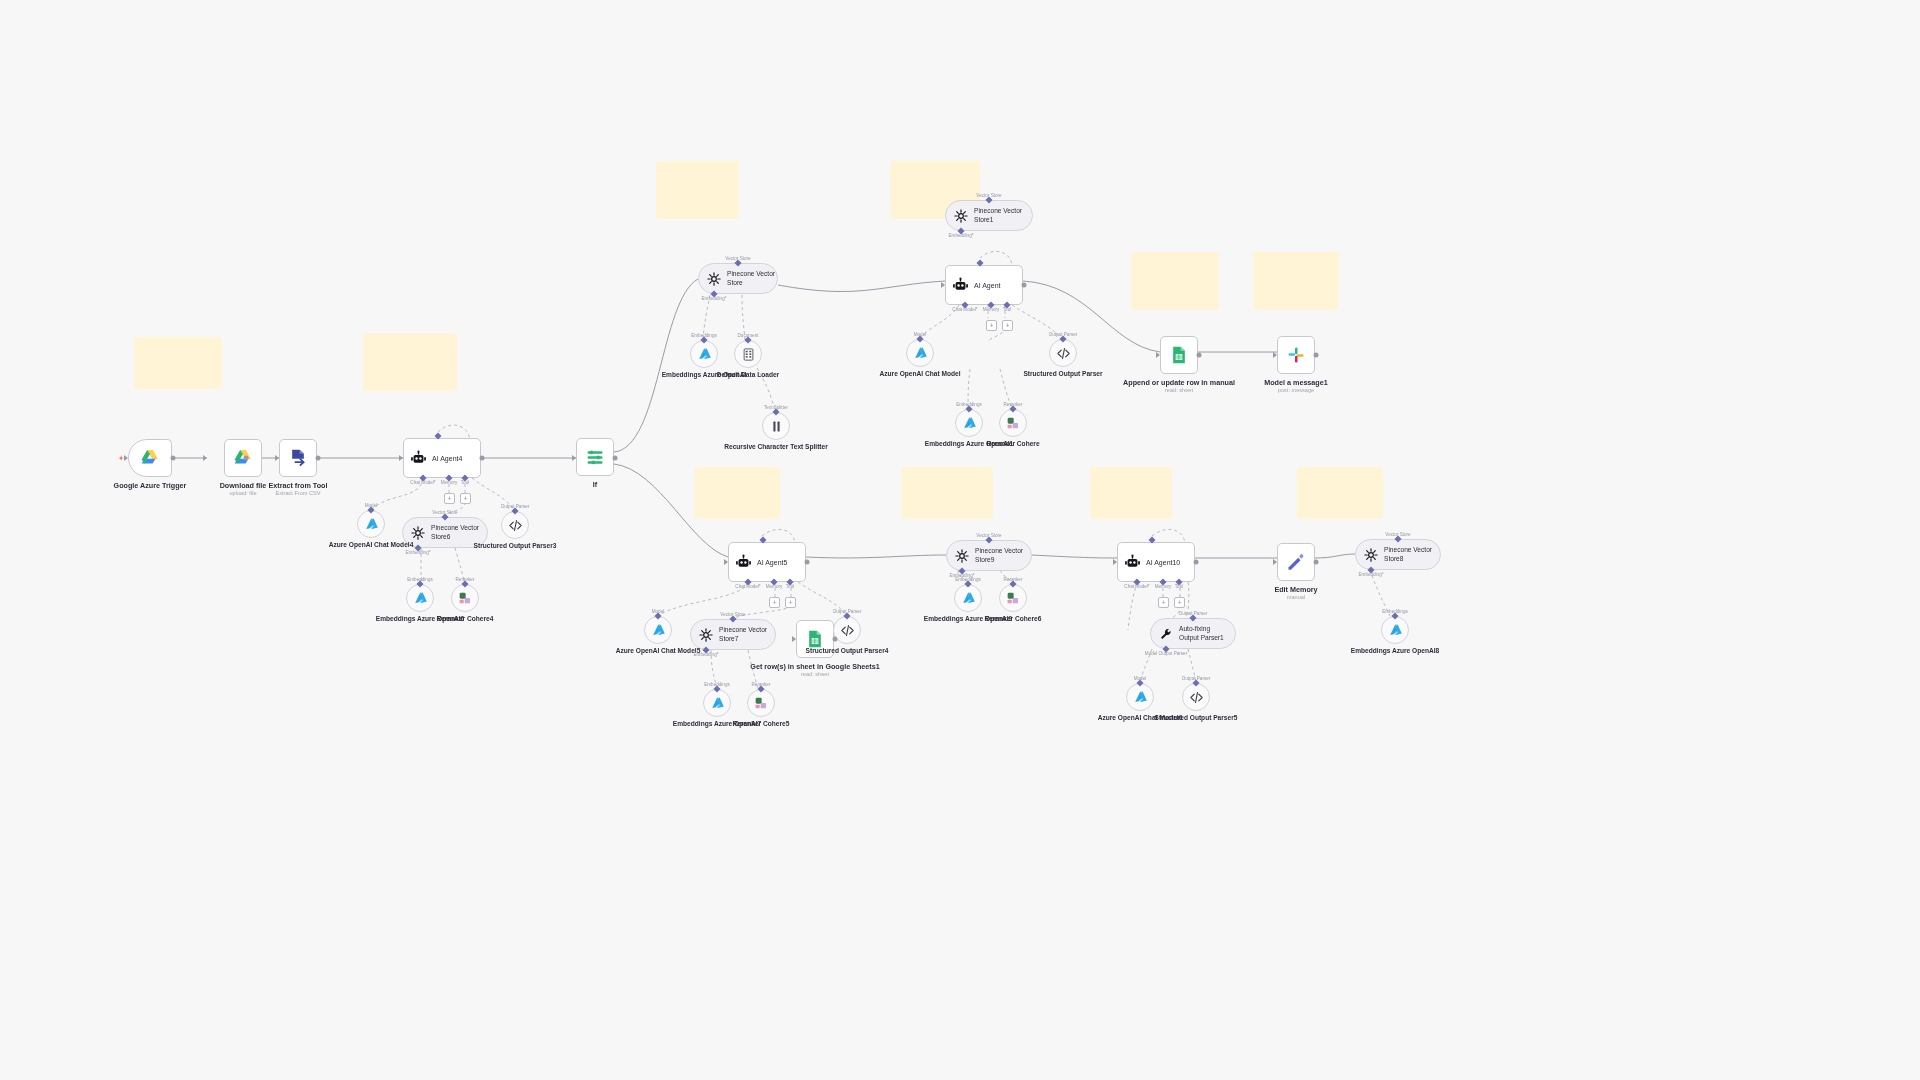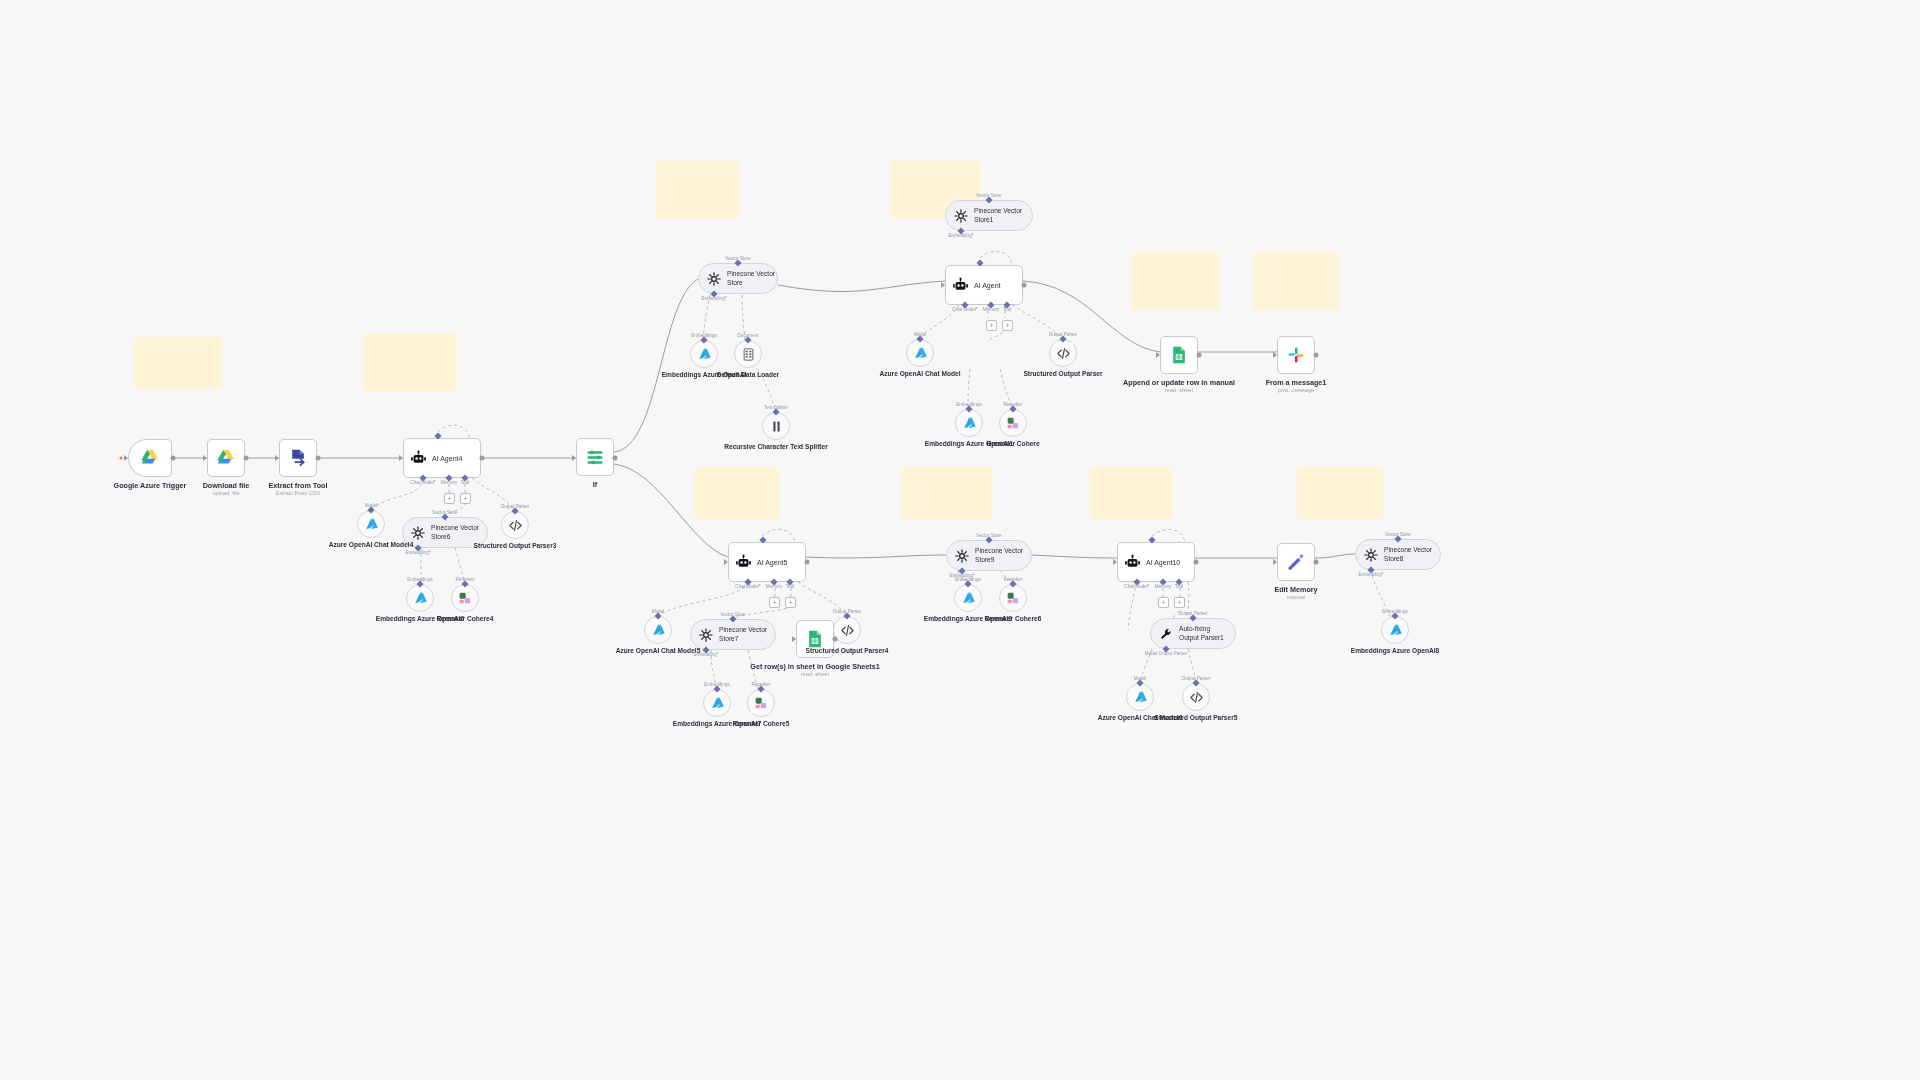--- a/index.html
+++ b/index.html
@@ -253,21 +253,21 @@
       <div class="node trigger" style="left: 128px; top: 439px;">
         <span>
           <svg class="icon" width="20" height="20" viewBox="0 0 24 24">
         <path d="M8.6 2.5h6.8l6.1 10.6h-6.8z" fill="#ffcf46"></path>
         <path d="M2 18.6 5.4 13h13.2l-3.4 5.6z" fill="#3d8bf2"></path>
         <path d="M8.6 2.5 2 13.9l3.4 4.7L12 7.2z" fill="#2bb673"></path>
       </svg>
         </span>
         <span class="node-title">Google Azure Trigger</span>
       </div>
-      <div class="node sq" style="left: 207px; top: 439px;">
+      <div class="node sq" style="left: 224px; top: 439px;">
         <span>
           <svg class="icon" width="20" height="20" viewBox="0 0 24 24">
         <path d="M8.6 2.5h6.8l6.1 10.6h-6.8z" fill="#ffcf46"></path>
         <path d="M2 18.6 5.4 13h13.2l-3.4 5.6z" fill="#3d8bf2"></path>
         <path d="M8.6 2.5 2 13.9l3.4 4.7L12 7.2z" fill="#2bb673"></path>
       </svg>
         </span>
         <span class="node-title">Download file</span>
         <span class="node-sub">upload: file</span>
       </div>
@@ -337,21 +337,21 @@
       </div>
       <div class="node sq" style="left: 1277px; top: 336px;">
         <span>
           <svg class="icon" width="20" height="20" viewBox="0 0 24 24">
         <rect x="3" y="10" width="8" height="3" rx="1.5" fill="#36c5f0"></rect>
         <rect x="10.8" y="3" width="3" height="8" rx="1.5" fill="#2eb67d"></rect>
         <rect x="13" y="11" width="8" height="3" rx="1.5" fill="#ecb22e"></rect>
         <rect x="10.8" y="13" width="3" height="8" rx="1.5" fill="#e01e5a"></rect>
       </svg>
         </span>
-        <span class="node-title">From a message1</span>
+        <span class="node-title">Model a message1</span>
         <span class="node-sub">post: message</span>
       </div>
       <div class="node wide" style="left: 728px; top: 542px;">
         <span>
           <svg class="icon" width="17" height="17" viewBox="0 0 24 24">
         <rect x="5" y="7" width="14" height="11" rx="2.5" fill="#15161c"></rect>
         <circle cx="9.3" cy="12" r="1.7" fill="#fff"></circle>
         <circle cx="14.7" cy="12" r="1.7" fill="#fff"></circle>
         <rect x="11" y="2.5" width="2" height="4" fill="#15161c"></rect>
         <circle cx="12" cy="2.3" r="1.5" fill="#15161c"></circle>

